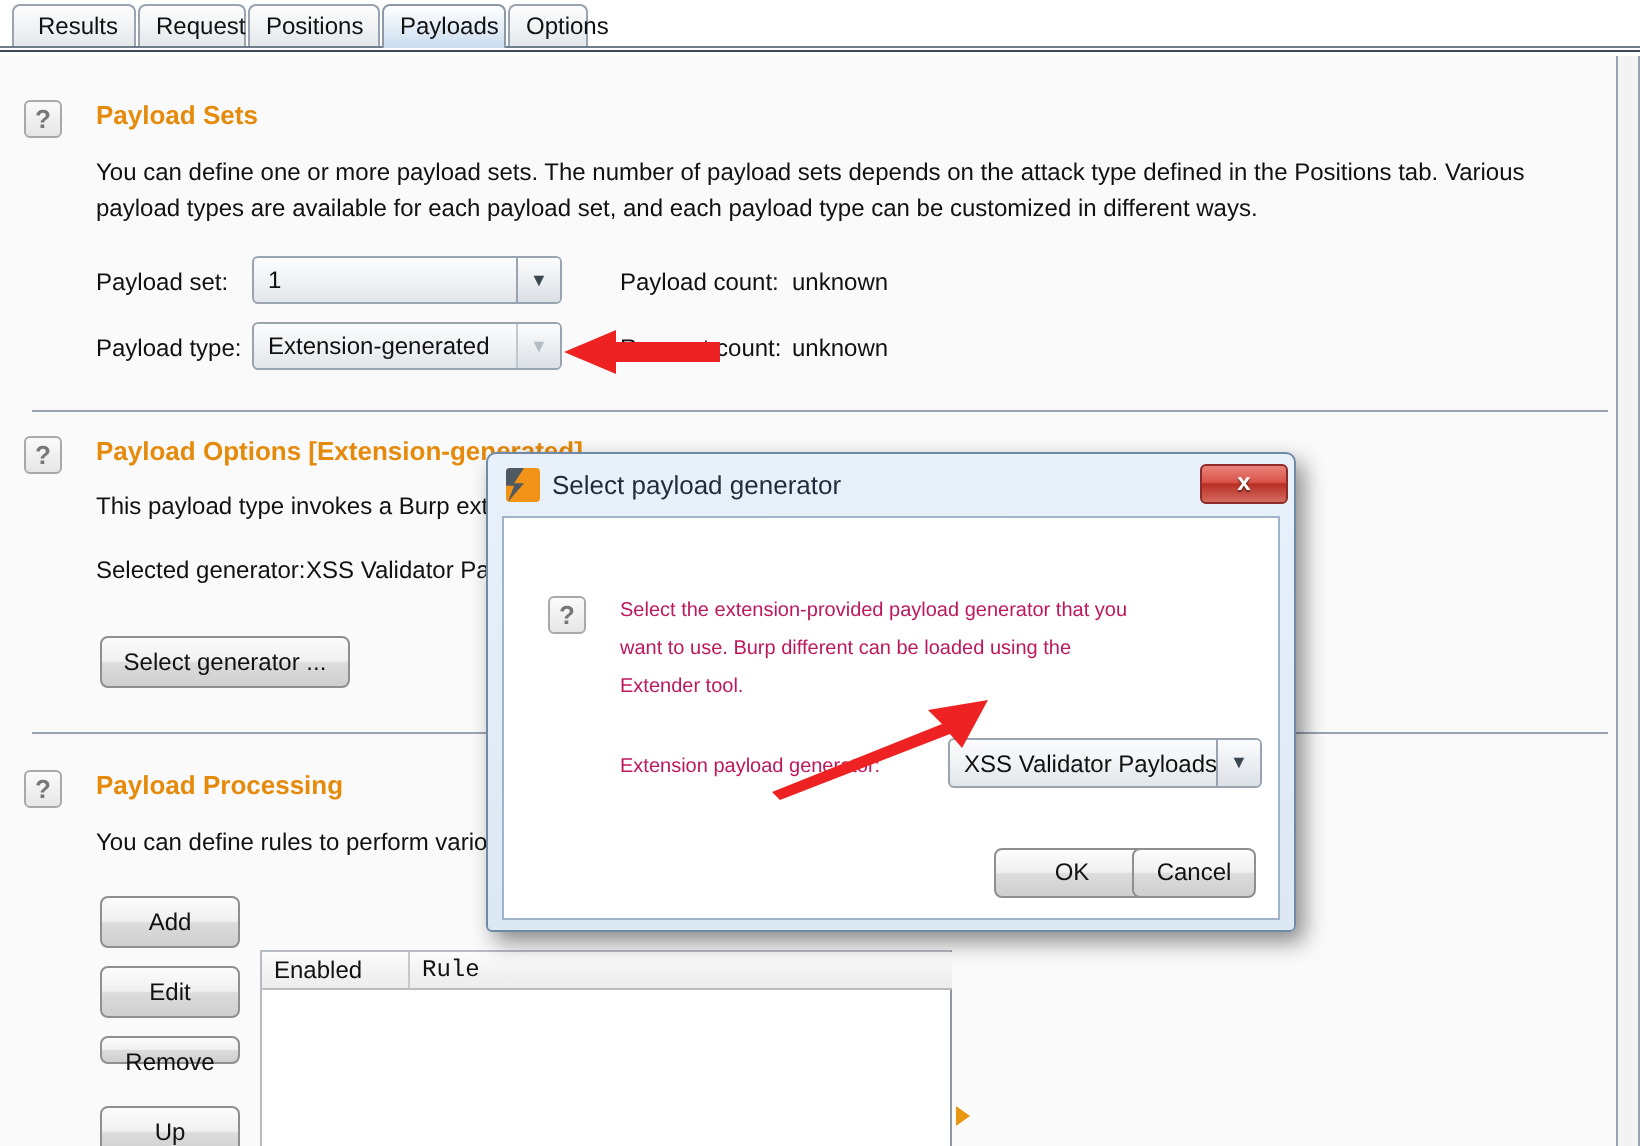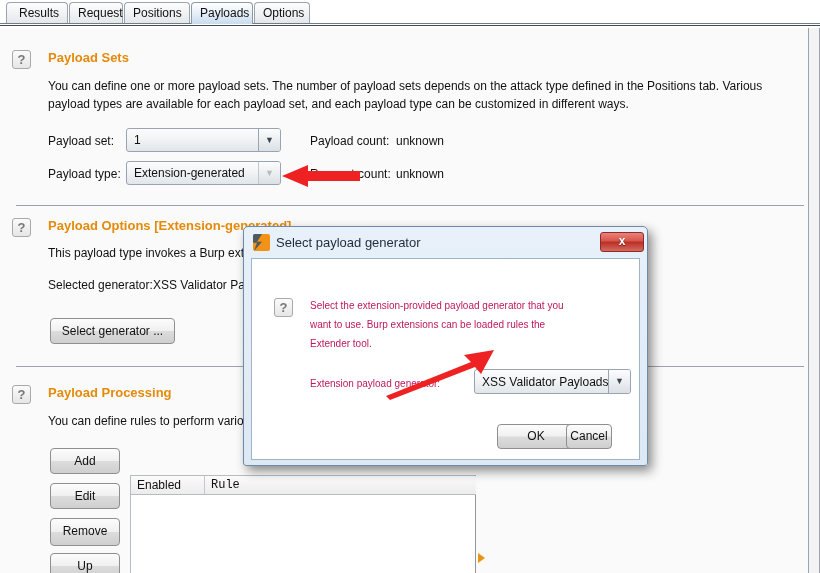--- a/index.html
+++ b/index.html
@@ -272,21 +272,21 @@
   .arrow-svg { position: absolute; pointer-events: none; }
 </style>
 </head>
 <body>
 
 <div id="tabbar">
   <div class="tab" style="left:6px;width:62px;">Results</div>
   <div class="tab" style="left:69px;width:54px;">Request</div>
   <div class="tab" style="left:124px;width:66px;">Positions</div>
   <div class="tab selected" style="left:191px;width:62px;">Payloads</div>
-  <div class="tab" style="left:254px;width:56px;">Options</div>
+  <div class="tab" style="left:254px;width:40px;">Options</div>
 </div>
 <div id="tabline"></div>
 
 <div id="content">
   <div id="scrolltrack"></div>
 
   <div class="help-icon" style="left:12px; top:22px;">?</div>
   <div class="hdr" style="left:48px; top:22px;">Payload Sets</div>
 
   <div class="body-text" style="left:48px; top:49px;">You can define one or more payload sets. The number of payload sets depends on the attack type defined in the Positions tab. Various</div>
@@ -322,21 +322,21 @@
 
   <div class="divider" style="top:338px;"></div>
 
   <div class="help-icon" style="left:12px; top:357px;">?</div>
   <div class="hdr" style="left:48px; top:357px;">Payload Processing</div>
 
   <div class="body-text" style="left:48px; top:384px;">You can define rules to perform various processing tasks on each payload before it is used.</div>
 
   <div class="btn" style="left:50px; top:420px; width:70px; height:26px; line-height:24px;">Add</div>
   <div class="btn" style="left:50px; top:455px; width:70px; height:26px; line-height:24px;">Edit</div>
-  <div class="btn" style="left:50px; top:490px; width:70px; height:28px; line-height:24px;">Remove</div>
+  <div class="btn" style="left:50px; top:490px; width:70px; height:14px; line-height:24px;">Remove</div>
   <div class="btn" style="left:50px; top:525px; width:70px; height:26px; line-height:24px;">Up</div>
 
   <div id="rules-table">
     <div class="th" style="left:0; width:74px;">Enabled</div>
     <div class="th" style="left:74px; width:271px; border-right:none;font-family:Liberation Mono, monospace;">Rule</div>
   </div>
 
   <div id="orange-tri"></div>
 </div>
 <div id="rightedge"></div>
@@ -347,31 +347,31 @@
         <div class="bolt"></div>
       </div>
     <div id="dlg-title">Select payload generator</div>
     <div id="dlg-close">x</div>
   </div>
 
   <div id="dlg-body">
     <div class="help-icon" style="left:22px; top:39px;">?</div>
 
     <div class="dlg-text" style="left:58px; top:37px;">Select the extension-provided payload generator that you</div>
-    <div class="dlg-text" style="left:58px; top:56px;">want to use. Burp extensions can be loaded rules the</div>
+    <div class="dlg-text" style="left:58px; top:56px;">want to use. Burp different can be loaded using the</div>
     <div class="dlg-text" style="left:58px; top:75px;">Extender tool.</div>
 
     <div class="dlg-text" style="left:58px; top:115px;">Extension payload generator:</div>
     <div class="combo" style="left:222px; top:110px; width:157px; height:25px;">
       <span class="val" style="top:4px;">XSS Validator Payloads</span>
       <span class="arrowbtn" style="height:23px; line-height:23px;">▼</span>
     </div>
 
     <div class="btn" style="left:245px; top:165px; width:78px; height:25px; line-height:23px;">OK</div>
-    <div class="btn" style="left:314px; top:165px; width:46px; height:25px; line-height:23px;">Cancel</div>
+    <div class="btn" style="left:314px; top:165px; width:62px; height:25px; line-height:23px;">Cancel</div>
   </div>
 </div>
 
 <svg class="arrow-svg" style="left:282px; top:162px;" width="80" height="28">
   <polygon points="0,14 26,3 26,9 78,9 78,19 26,19 26,25" fill="#ee2222"></polygon>
 </svg>
 
 <svg class="arrow-svg" style="left:386px; top:348px;" width="110" height="52">
   <polygon points="108,2 78,7 85,14 0,48 4,52 89,19 95,26" fill="#ee2222"></polygon>
 </svg>

